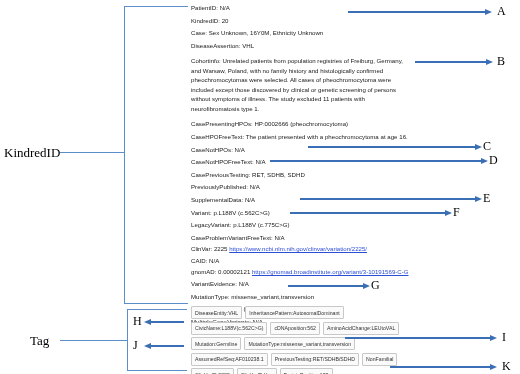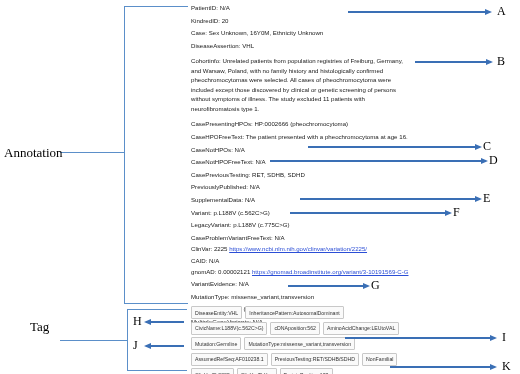--- a/index.html
+++ b/index.html
@@ -131,27 +131,27 @@
     background: #5b8fc9;
   }
 </style>
 </head>
 <body>
 
 <div class="vrule" style="left:124px; top:6px; height:298px;"></div>
 <div class="hrule" style="left:124px; top:6px; width:64px;"></div>
 <div class="hrule" style="left:124px; top:303px; width:64px;"></div>
 <div class="connector" style="left:60px; top:152px; width:64px;"></div>
-<div class="group-label" style="left:4px; top:145px;">Annotation</div>
+<div class="group-label" style="left:4px; top:145px;">KindredID</div>
 
 <div class="vrule" style="left:127px; top:309px; height:62px;"></div>
 <div class="hrule" style="left:127px; top:309px; width:60px;"></div>
 <div class="hrule" style="left:127px; top:370px; width:60px;"></div>
 <div class="connector" style="left:60px; top:340px; width:67px;"></div>
-<div class="group-label" style="left:30px; top:319px;font-family:Liberation Serif, serif;">Tag</div>
+<div class="group-label" style="left:30px; top:333px;font-family:Liberation Serif, serif;">Tag</div>
 
 <div id="annotation-body">
 
   <div class="ann-line">PatientID: N/A</div>
   <div class="ann-line">KindredID: 20</div>
   <div class="ann-line">Case: Sex Unknown, 16Y0M, Ethnicity Unknown</div>
   <div class="ann-line">DiseaseAssertion: VHL</div>
 
   <div class="ann-para">Cohortinfo: Unrelated patients from population registries of Freiburg, Germany, and Warsaw, Poland, with no family history and histologically confirmed pheochromocytomas were selected. All cases of pheochromocytoma were included except those discovered by clinical or genetic screening of persons without symptoms of illness. The study excluded 11 patients with neurofibromatosis type 1.</div>
 

